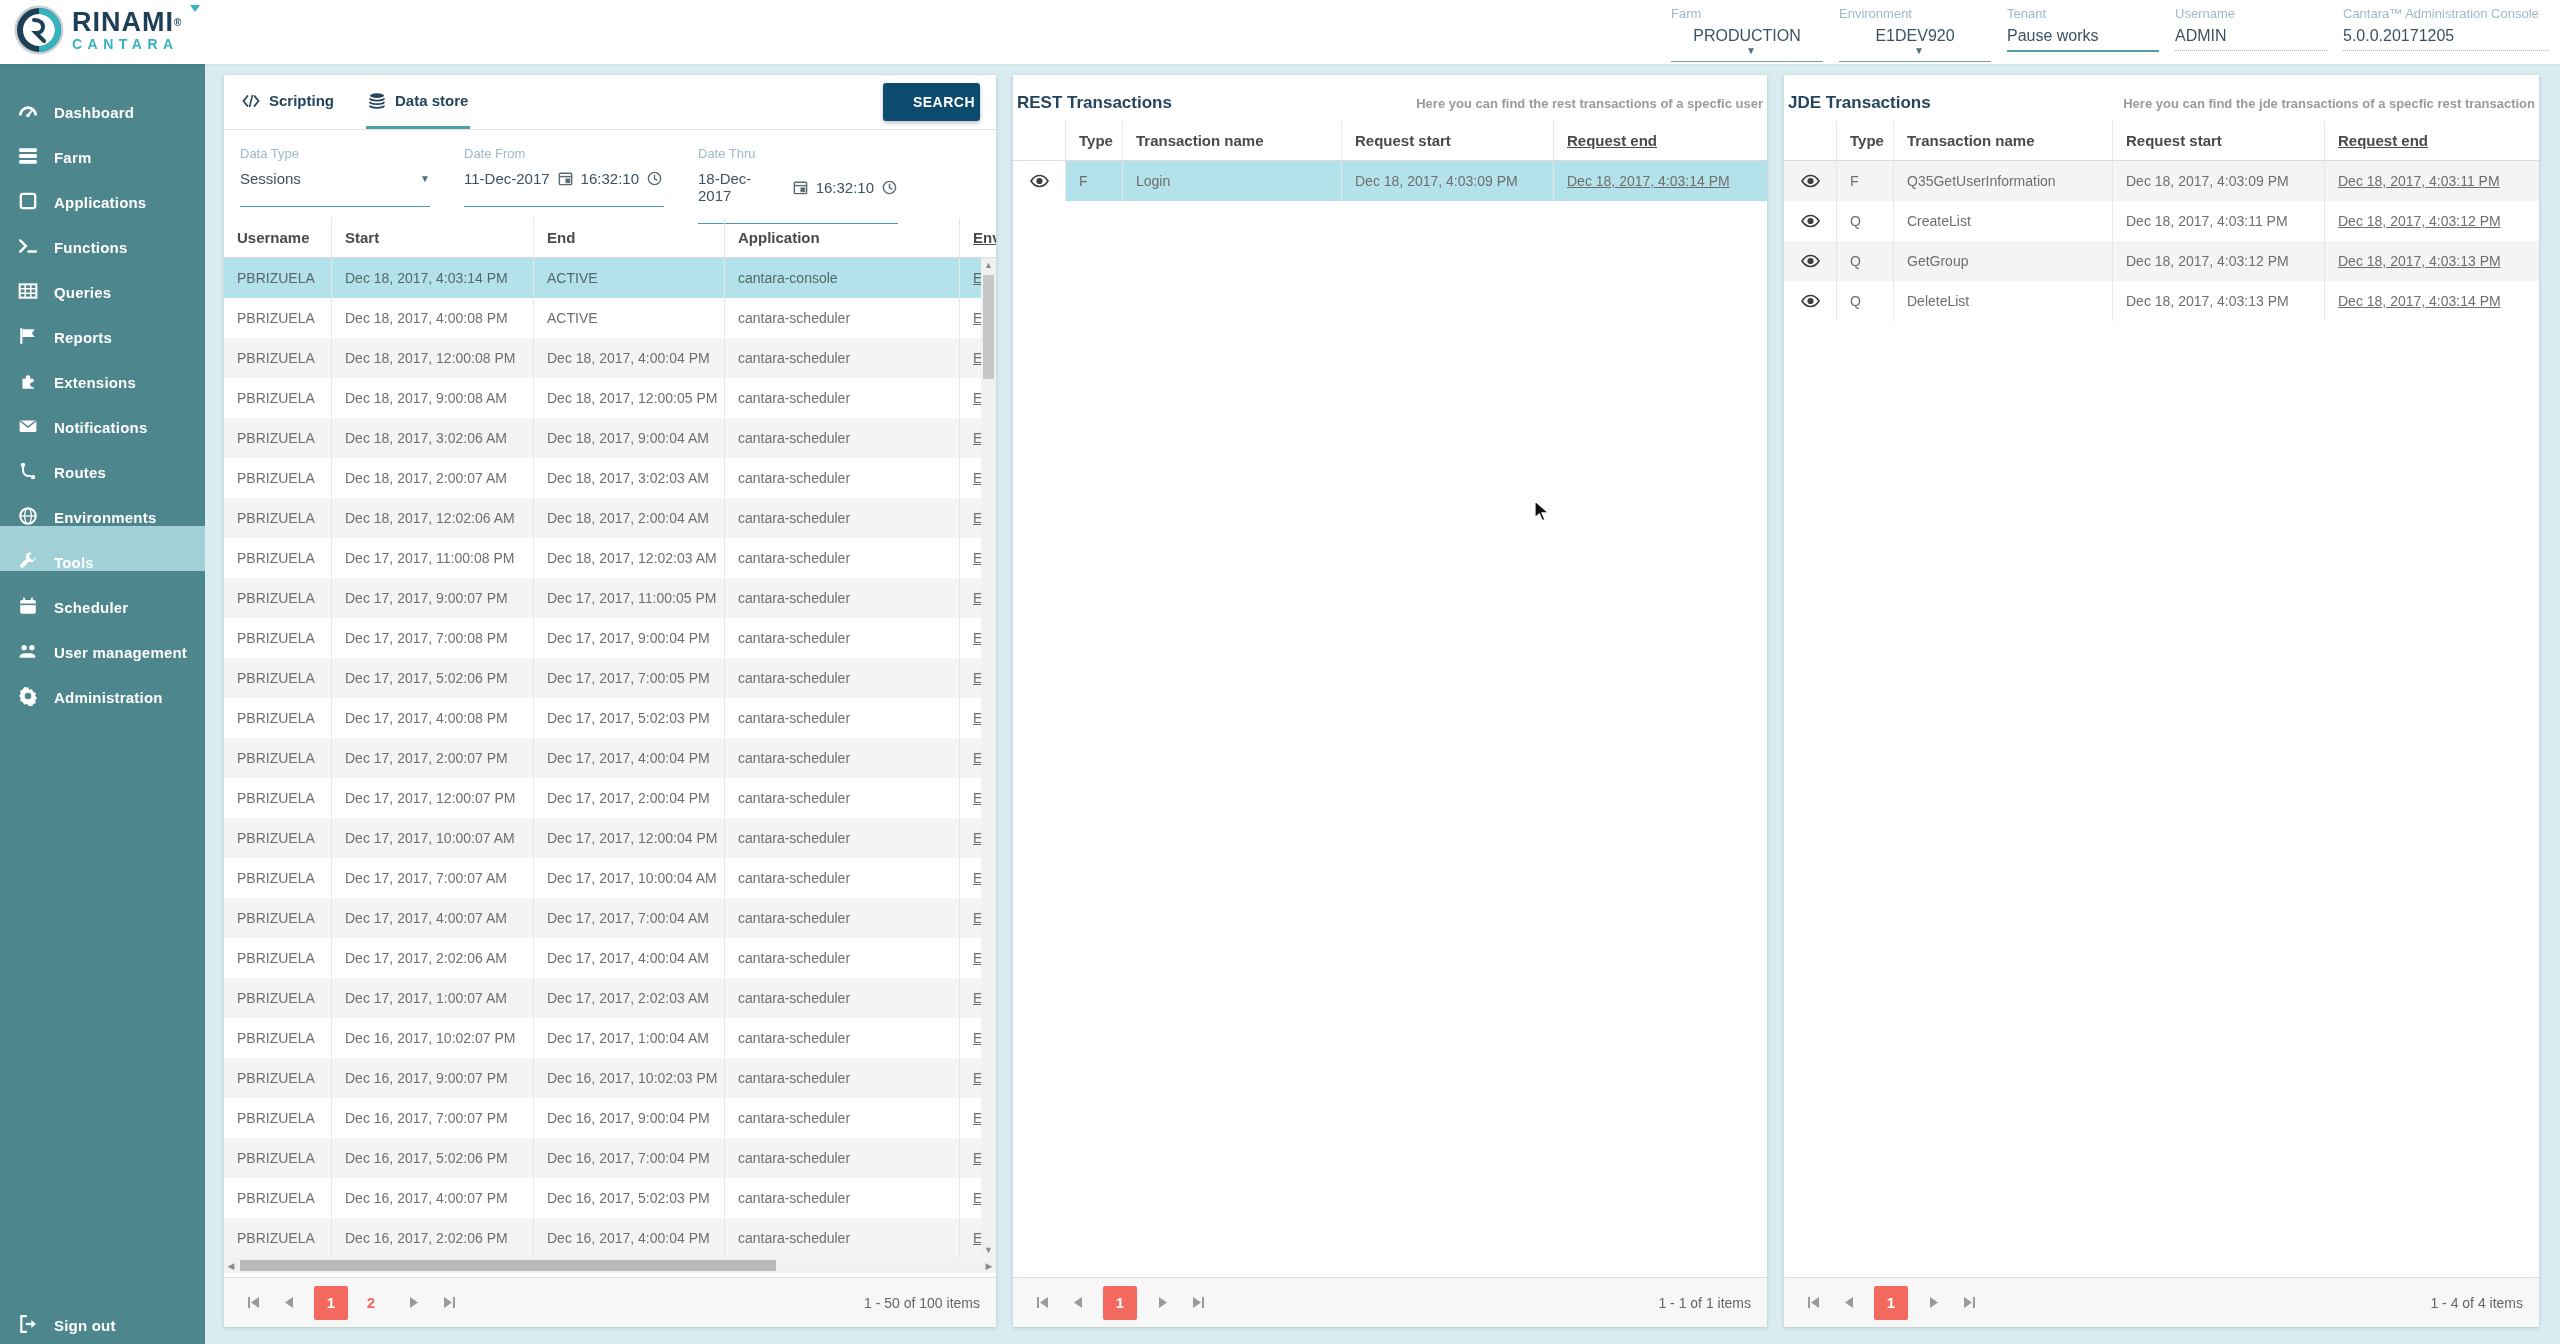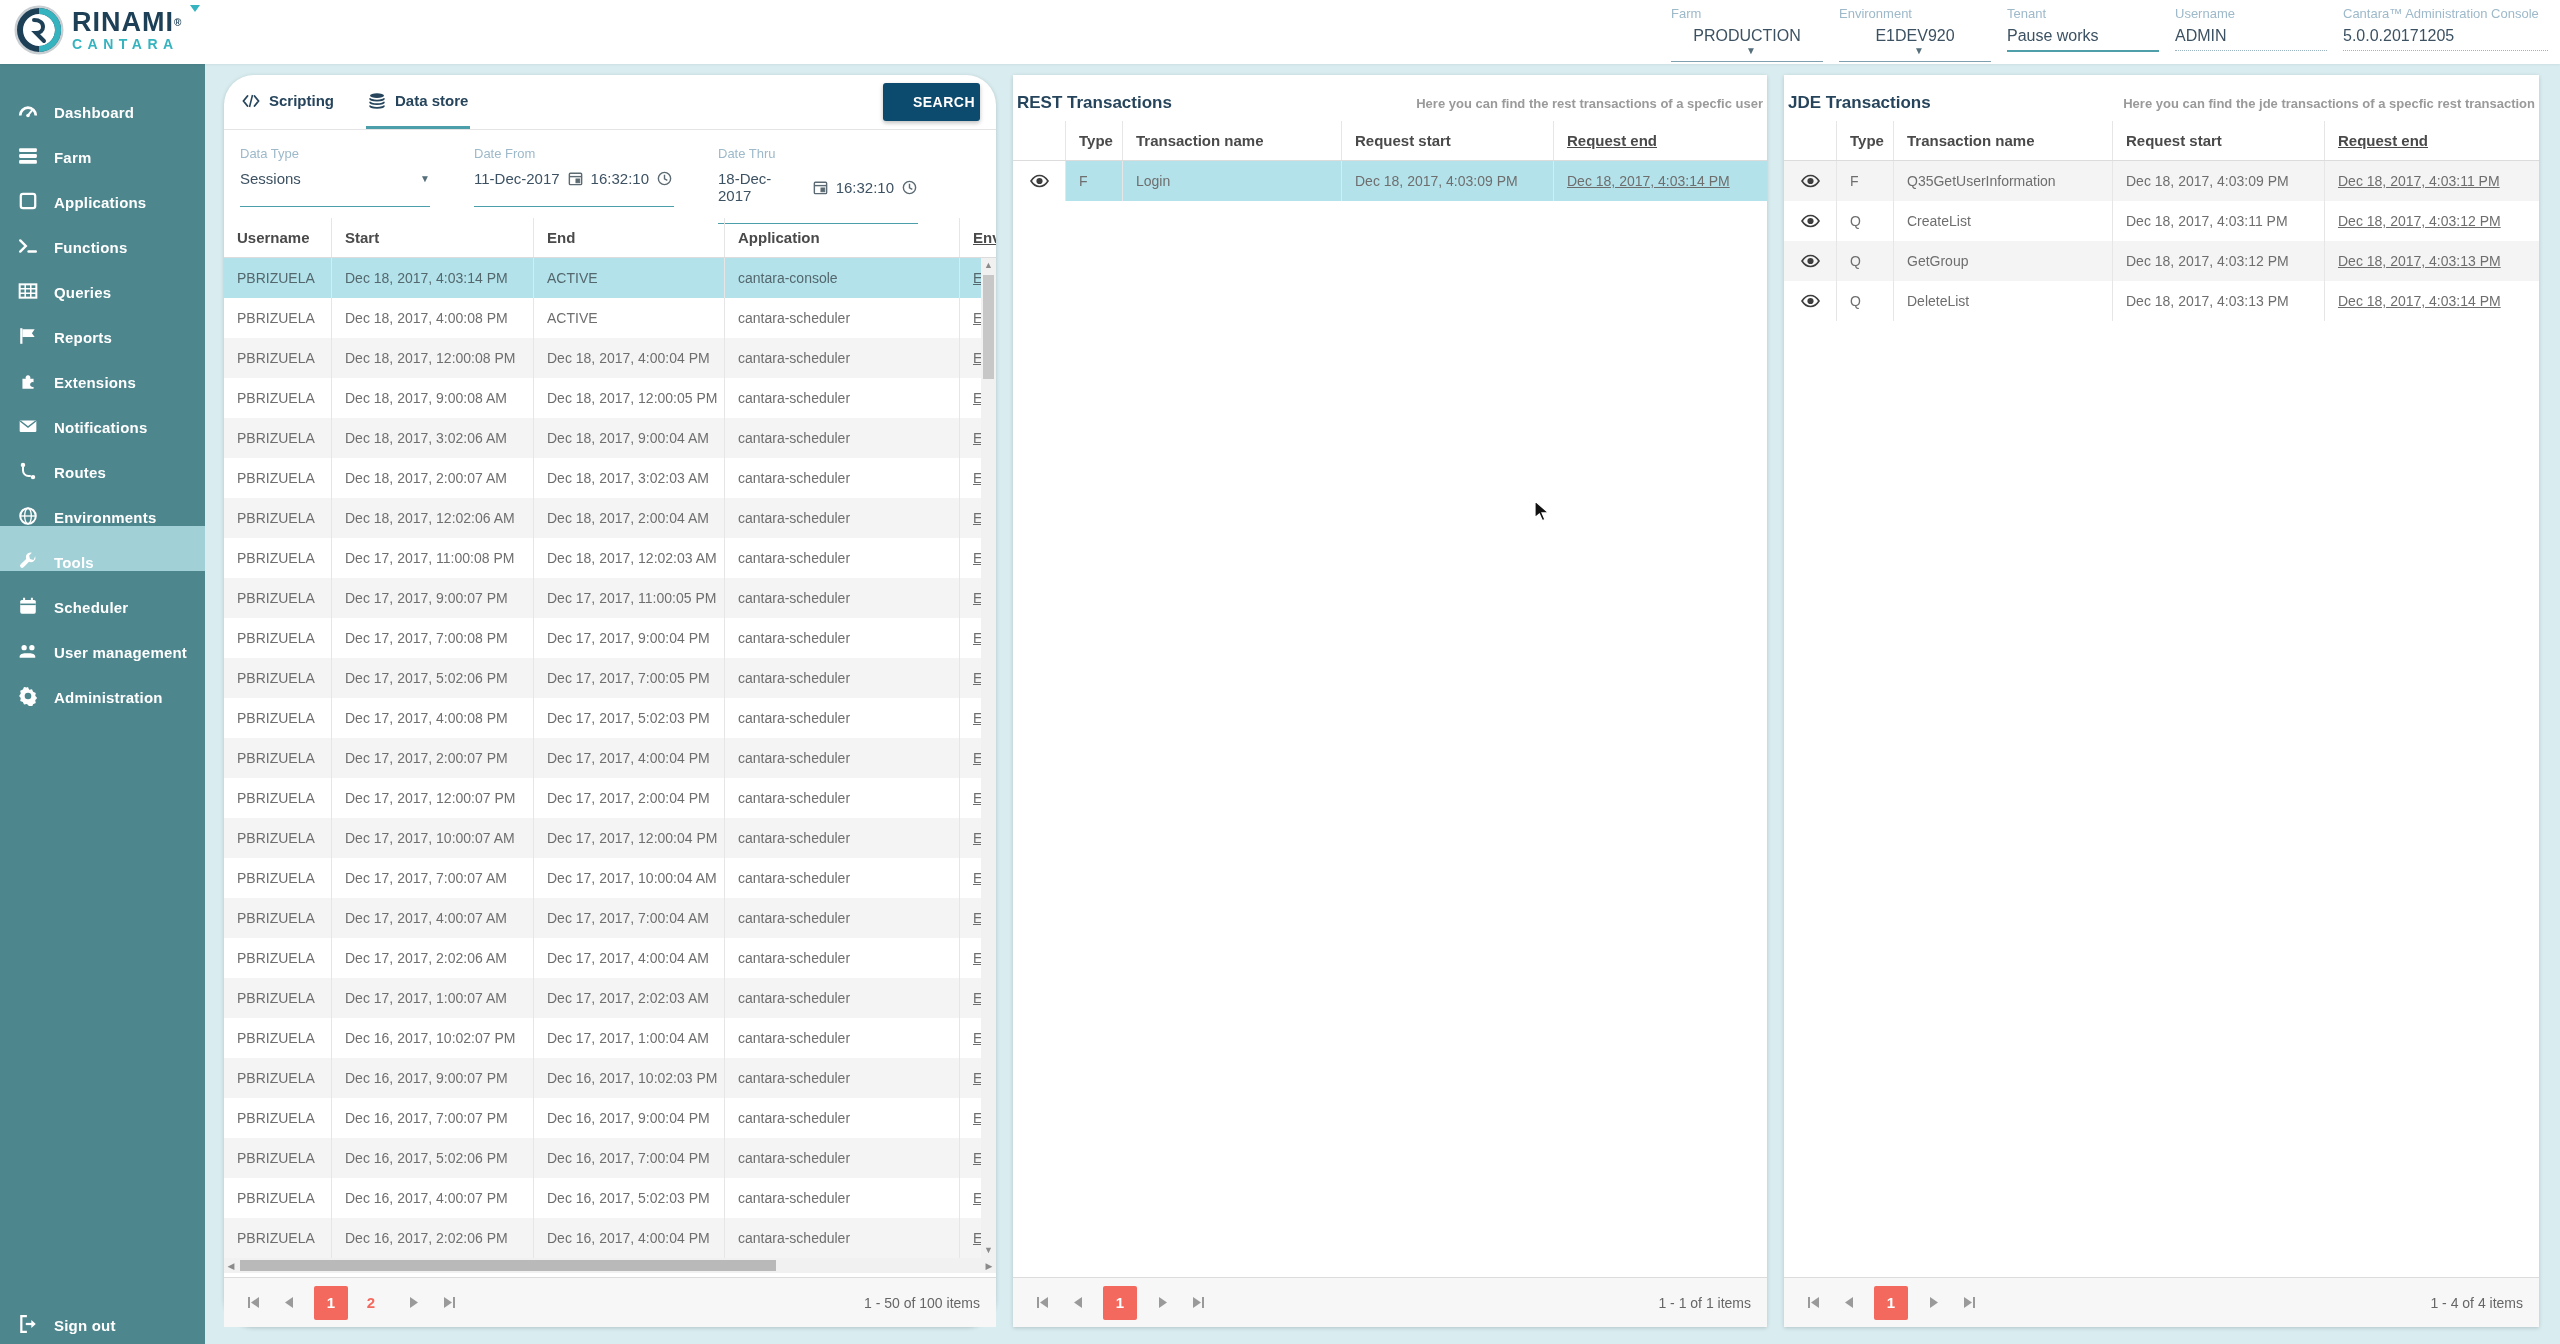--- a/index.html
+++ b/index.html
@@ -31,33 +31,33 @@
   .nav-item { height:45px; display:flex; align-items:flex-end; padding-left:18px; cursor:pointer; color:#fff; }
   .nav-item.selected { background:#a1d0d7; }
   .nav-item .nico { width:20px; height:20px; margin-right:16px; flex:0 0 20px; }
   .nav-item .ntext { font-size:15px; font-weight:bold; letter-spacing:.2px; }
   .nico svg { width:20px; height:20px; display:block; }
   .signout { position:absolute; bottom:10px; left:0; right:0; }
 
   
   .main { position:absolute; left:205px; top:64px; right:0; bottom:0; }
   .card { position:absolute; top:11px; height:1252px; background:#fff; box-shadow:0 1px 4px rgba(0,0,0,.18); }
-  .card-datastore { left:19px;  width:772px;border-radius:30px; }
+  .card-datastore { left:19px;  width:772px; }
   .card-rest      { left:808px; width:754px; }
   .card-jde       { left:1579px; width:755px; }
 
   
   .ds-toolbar { position:absolute; top:0; left:0; right:0; height:55px; display:flex; align-items:stretch; padding:0 16px; border-bottom:1px solid #e4e4e4; }
   .tab { display:flex; align-items:center; gap:9px; margin-right:30px; font-size:15px; font-weight:bold; color:#26455c; border-bottom:3px solid transparent; cursor:pointer; padding:0 2px; }
   .tab.active { border-bottom-color:#4b9faa;text-align:right; }
   .tab svg { width:18px; height:18px; }
   .search-btn { align-self:center; margin-left:auto; width:97px; height:38px; background:#0c4a6e; color:#fff; font-weight:bold; font-size:14px; border:none; border-radius:3px; box-shadow:0 2px 4px rgba(0,0,0,.25); cursor:pointer; letter-spacing:.5px;padding-left:25px; }
 
   
-  .ds-filters { position:absolute; top:55px; left:0; right:0; height:88px; display:flex; padding:16px 16px 0; gap:44px; }
+  .ds-filters { position:absolute; top:55px; left:0; right:0; height:88px; display:flex; padding:16px 16px 0; gap:34px; }
   .f-field .lbl { font-size:13px; color:#9db9ca; margin-bottom:9px; }
   .f-val { display:flex; align-items:center; font-size:15px; color:#3c5162; border-bottom:1px solid #4b9faa; padding-bottom:19px; }
   .f-select { width:190px; justify-content:space-between; cursor:pointer; }
   .f-date { width:200px; gap:7px; }
   .f-date svg { width:17px; height:17px; stroke:#5c6b73; }
 
   
   .ds-table { position:absolute; top:143px; left:0; right:0; bottom:0; }
   .thead { display:flex; height:40px; align-items:center; font-size:15px; font-weight:bold; color:#4a4a4a; border-bottom:1px solid #dcdcdc; overflow:hidden; }
   .trows { position:absolute; top:40px; left:0; right:0; height:1000px; overflow:hidden; }

